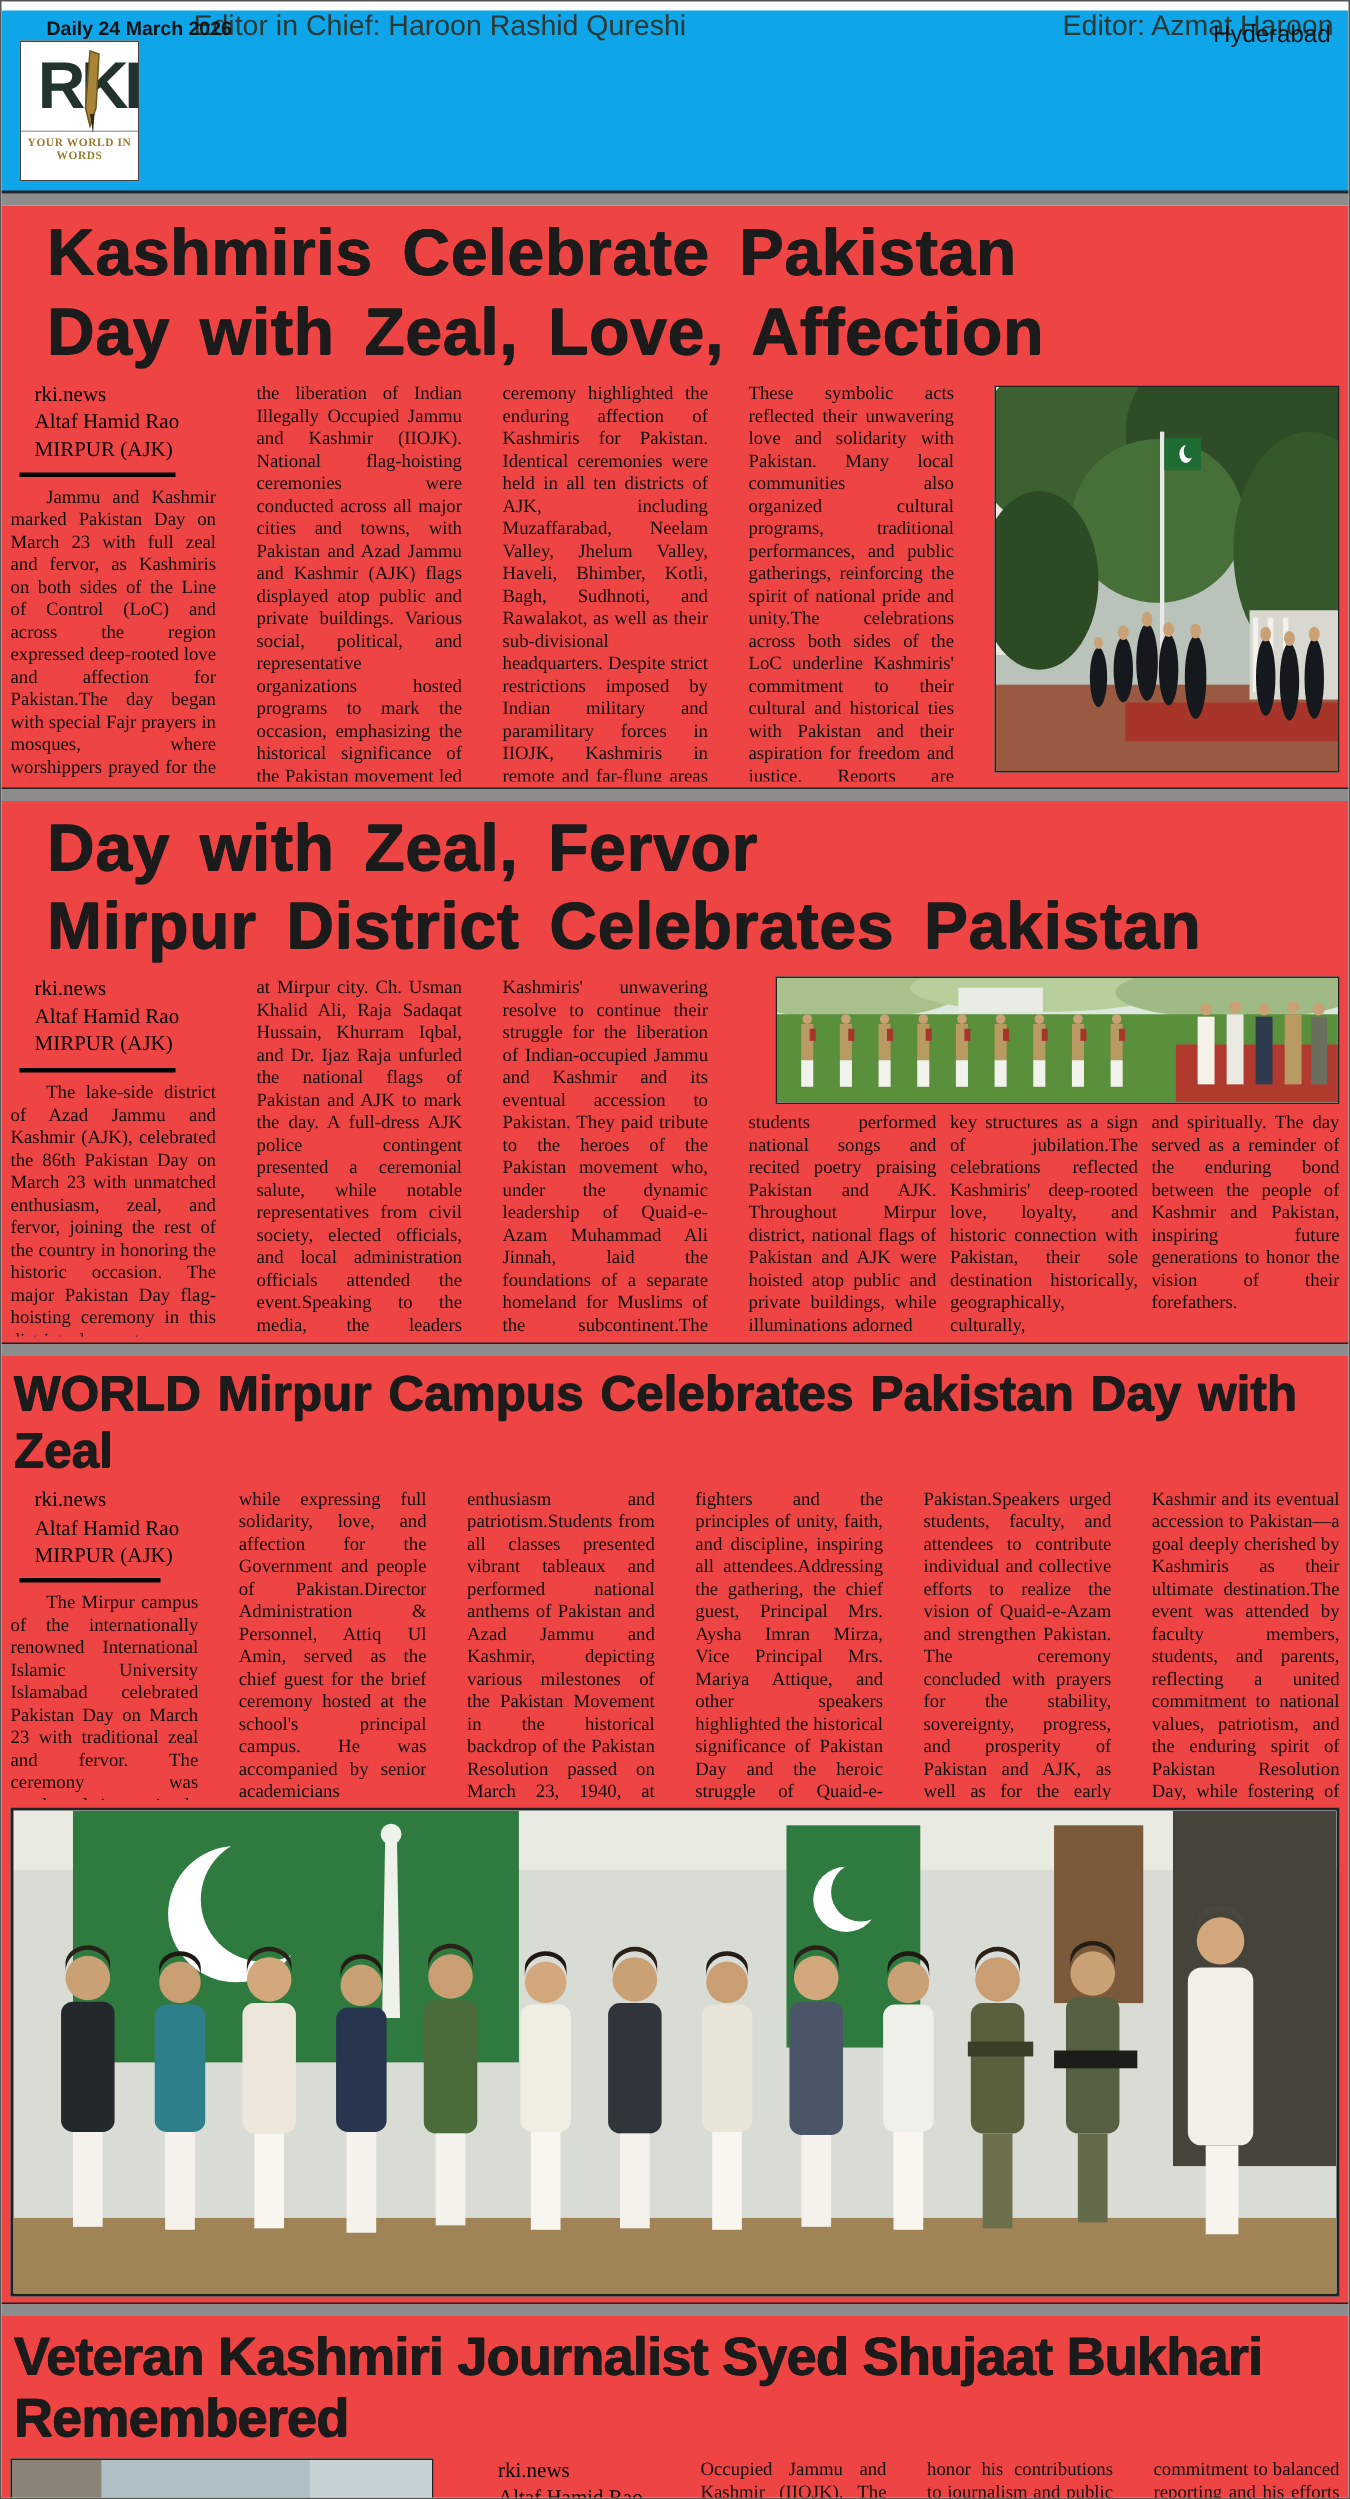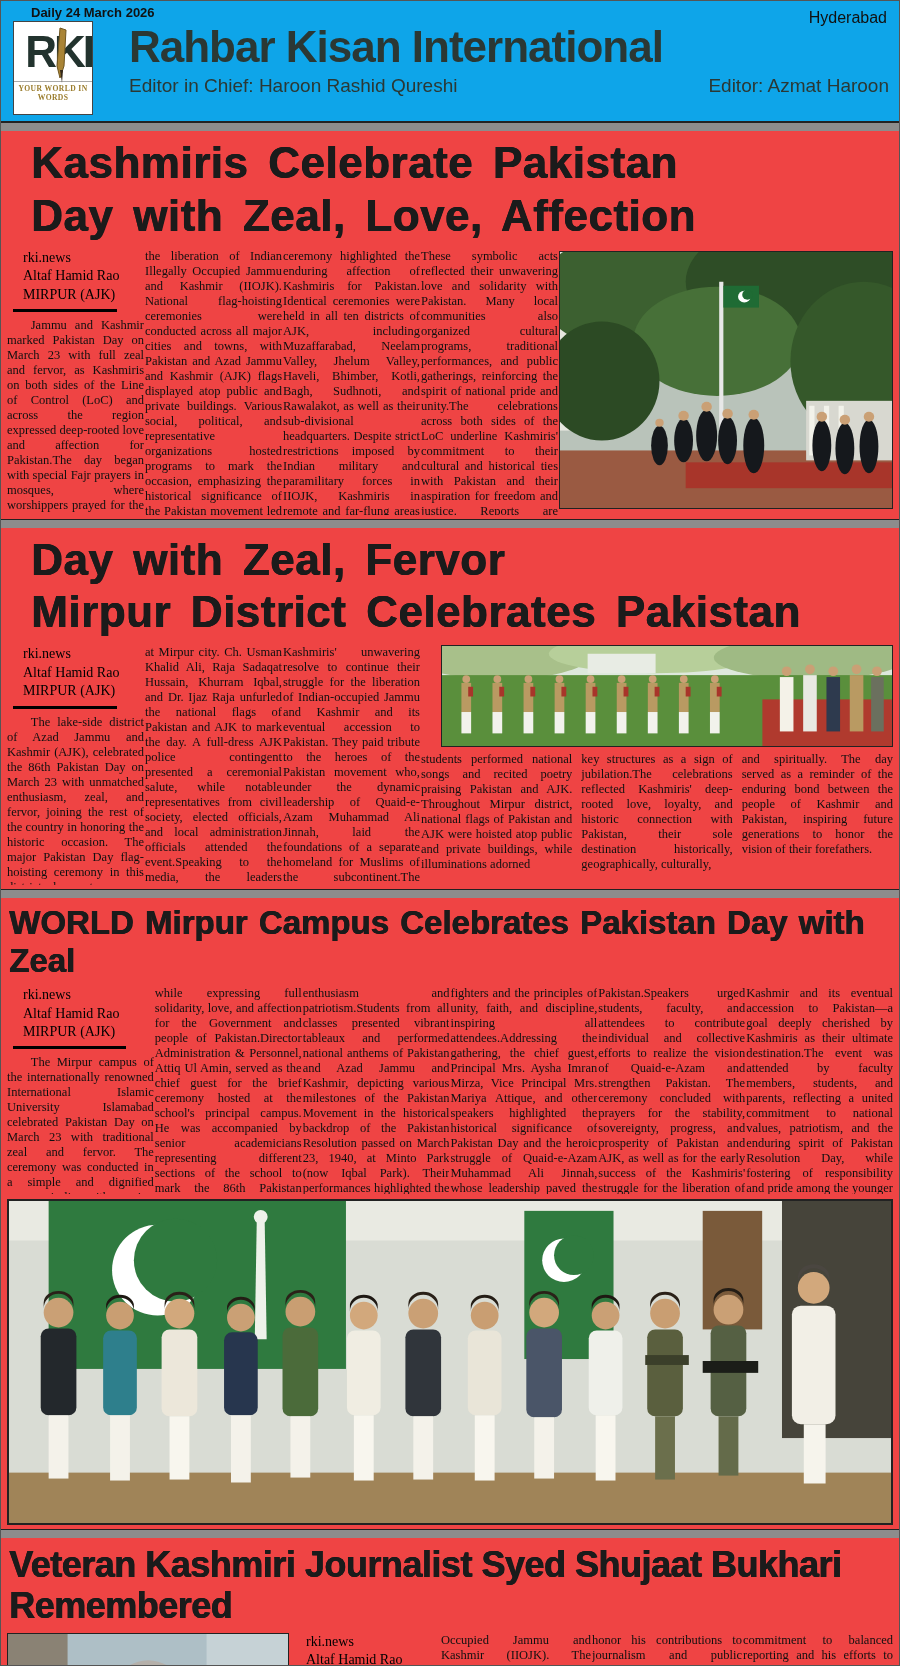--- a/index.html
+++ b/index.html
@@ -28,21 +28,21 @@
   .graybar { height:8px; background:#8c8c8c; }
 
   
   .section { padding:2px 6px 4px 6px; border-bottom:1px solid #222; background:#ef4444; }
   .headline { font-family:"Liberation Sans",sans-serif; font-weight:bold; color:#1b1b1b;
               text-shadow:0.7px 0 #1b1b1b, 0 0.4px #1b1b1b; }
   .hl-xl { font-size:44px; line-height:1.2; letter-spacing:.5px; word-spacing:7px; margin:4px 0 6px 24px; }
   .hl-l  { font-size:33px; line-height:1.15; letter-spacing:0; word-spacing:2px; margin:4px 0 6px 2px; }
   .hl-m  { font-size:36px; line-height:1.15; letter-spacing:-0.5px; margin:4px 0 6px 2px; }
 
-  .cols { display:flex; gap:1px; }
+  .cols { display:flex; gap:27px; }
   .col { font-size:12.5px; line-height:1.2; text-align:justify; color:#101010; overflow:hidden; }
   .col p.lead { text-indent:1.9em; }
   .byline { font-size:14px; line-height:1.32; padding-left:16px; margin-bottom:6px; color:#000; }
   .byline-rule { height:3px; background:#000; width:86%; margin-top:5px; margin-left:-10px; }
 
   .photo-frame { border:1.5px solid #222; overflow:hidden; background:#ccc; }
   .photo-frame svg { display:block; width:100%; height:100%; }
 
   
   .a1-body { height:266px; }
@@ -79,21 +79,20 @@
     <div class="logo-box">
       <div class="logo-rki">
         <span>RKI</span>
         <svg class="logo-pen" width="22" height="58" viewBox="0 0 22 58">
           <path d="M9 2 L15 4 L13 40 L9 52 L6 40 Z" fill="#a98436" stroke="#6e5520" stroke-width="1"></path>
           <path d="M9 44 L11 57 L12 44 Z" fill="#33281a"></path>
         </svg>
       </div>
       <div class="logo-tagline">YOUR WORLD IN WORDS</div>
     </div>
-    <div class="mast-title">Rahbar Kisan International</div>
     <div class="mast-editors">
       <span>Editor in Chief: Haroon Rashid Qureshi</span>
       <span>Editor: Azmat Haroon</span>
     </div>
   </div>
 
   <div class="graybar"></div>
 
   <div class="section">
     <div class="headline hl-xl">

